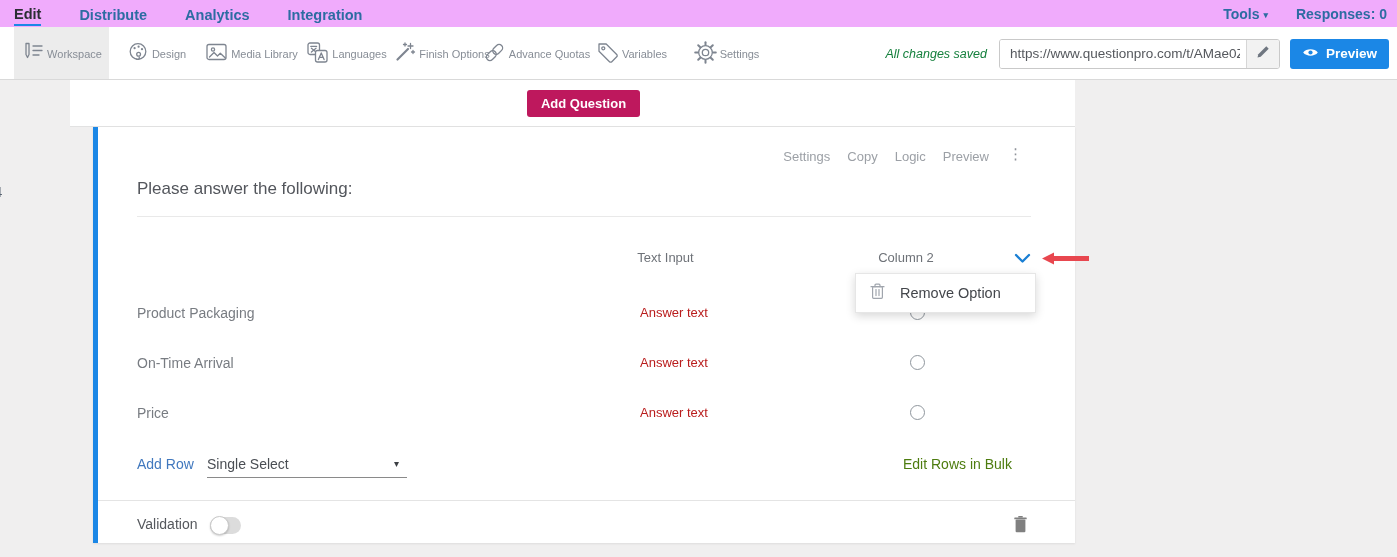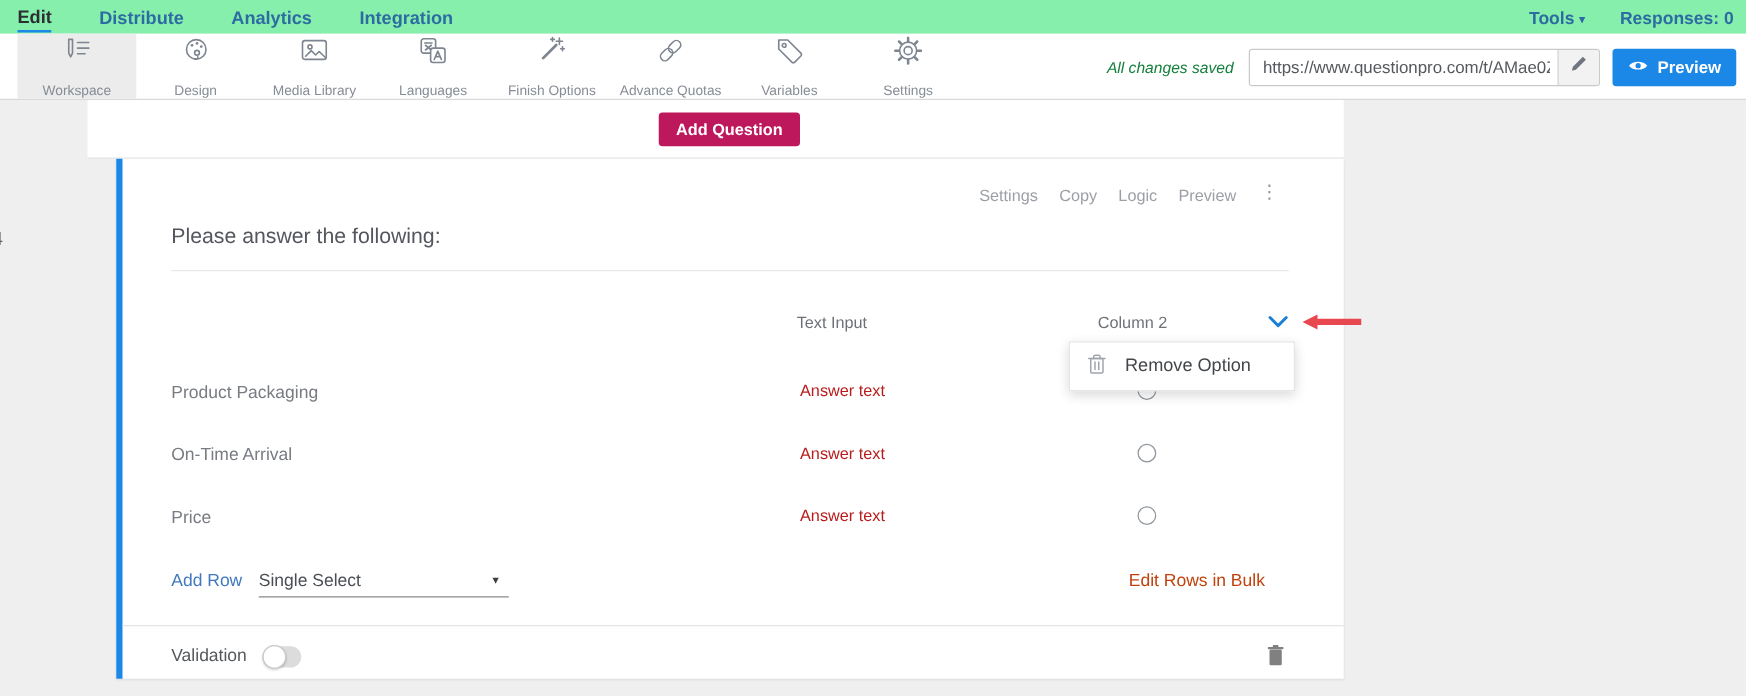--- a/index.html
+++ b/index.html
@@ -6,39 +6,39 @@
   html,body { background:#e9e8e8; }
   .screen {
     position:relative; width:1397px; height:557px; overflow:hidden;
     background:#f0efef;
     font-family:"Liberation Sans", sans-serif;
     -webkit-font-smoothing:antialiased;
   }
   
   .topnav {
     position:absolute; left:0; top:0; width:1397px; height:27px;
-    background:#86efac; display:flex; align-items:center; padding:0 10px 0 14px;
+    background:#f0abfc; display:flex; align-items:center; padding:0 10px 0 14px;
   }
   .topnav .nav-item {
     font-size:14.5px; font-weight:700; color:#2d6ca2; margin-right:38px;
     padding:4px 0 2px; cursor:pointer;
   }
   .topnav .nav-item.active { color:#2b2e33; border-bottom:2px solid #1b87e6; }
   .topnav .spacer { flex:1; }
   .topnav .nav-right { font-size:14px; font-weight:700; color:#2d6ca2; margin-left:28px; cursor:pointer; white-space:nowrap; }
   .caret-down { font-size:9px; color:#2d6ca2; vertical-align:1px; }
   
   .toolbar {
     position:absolute; left:0; top:27px; width:1397px; height:53px;
     background:#fff; border-bottom:1px solid #d9d9d9;
     display:flex; align-items:stretch; padding-left:14px;
   }
   .tool-tab {
-    width:95px; display:flex; flex-direction:column; align-items:center;
-    justify-content:space-between; gap:3px; cursor:pointer; padding-top:2px;
+    width:95px; display:flex; flex-direction:row; align-items:center;
+    justify-content:center; gap:3px; cursor:pointer; padding-top:2px;
   }
   .tool-tab.active { background:#ececec; }
   .tool-tab .tlabel { font-size:11px; color:#878d96; white-space:nowrap; }
   .ticon { stroke:#7e8590; fill:none; stroke-width:1.3; stroke-linecap:round; stroke-linejoin:round; }
   .toolbar-right {
     position:absolute; right:8px; top:0; height:53px;
     display:flex; align-items:center; gap:10px;
   }
   .save-status { font-size:12.5px; font-style:italic; color:#15803d; margin-right:2px; }
   .url-box {
@@ -99,21 +99,21 @@
     border:1.5px solid #8f969d; border-radius:50%; background:#fff; cursor:pointer;
   }
   .addrow-row { position:absolute; left:0; top:326px; width:977px; height:26px; }
   .addrow-link { position:absolute; left:39px; top:3px; font-size:14px; color:#4178be; cursor:pointer; }
   .rowtype-select {
     position:absolute; left:109px; top:0; width:200px; height:25px;
     border-bottom:1px solid #8a8a8a; cursor:pointer;
   }
   .rowtype-select .val { position:absolute; left:0; top:3px; font-size:14px; color:#4a4e54; }
   .rowtype-select .sel-caret { position:absolute; right:8px; top:5px; font-size:10px; color:#3c3f44; }
-  .bulk-link { position:absolute; left:805px; top:3px; font-size:14px; color:#c2410c; cursor:pointer; }
+  .bulk-link { position:absolute; left:805px; top:3px; font-size:14px; color:#4d7c0f; cursor:pointer; }
   .card-divider { position:absolute; left:0; top:373px; width:977px; border-top:1px solid #e4e4e4; }
   .validation-row { position:absolute; left:0; top:387px; width:977px; height:22px; }
   .validation-label { position:absolute; left:39px; top:2px; font-size:14px; color:#55585d; }
   .toggle {
     position:absolute; left:112px; top:3px; width:31px; height:17px;
     background:#dcdcdc; border-radius:9px; cursor:pointer;
   }
   .toggle .knob {
     position:absolute; left:0px; top:-1px; width:19px; height:19px;
     background:#fff; border-radius:50%; border:1px solid #c9c9c9;

